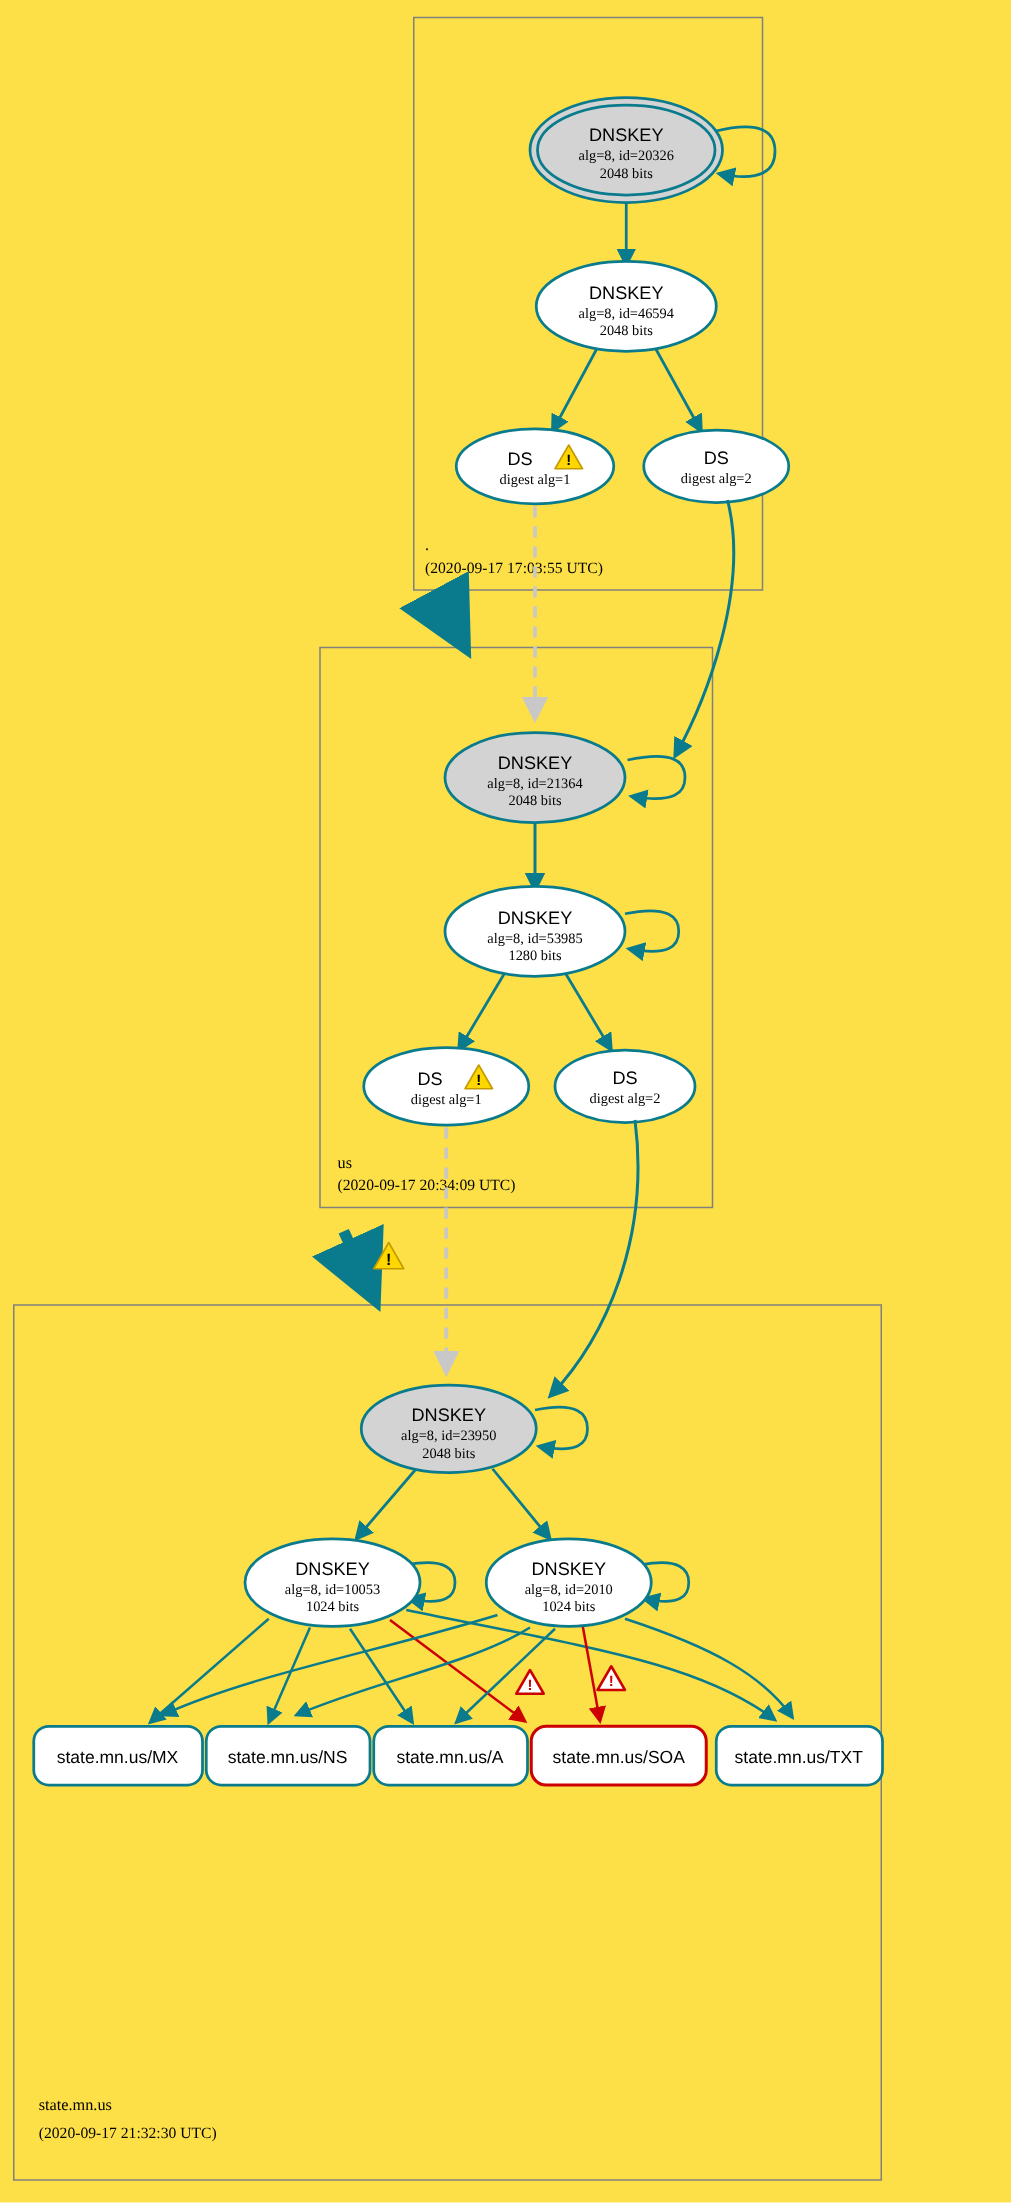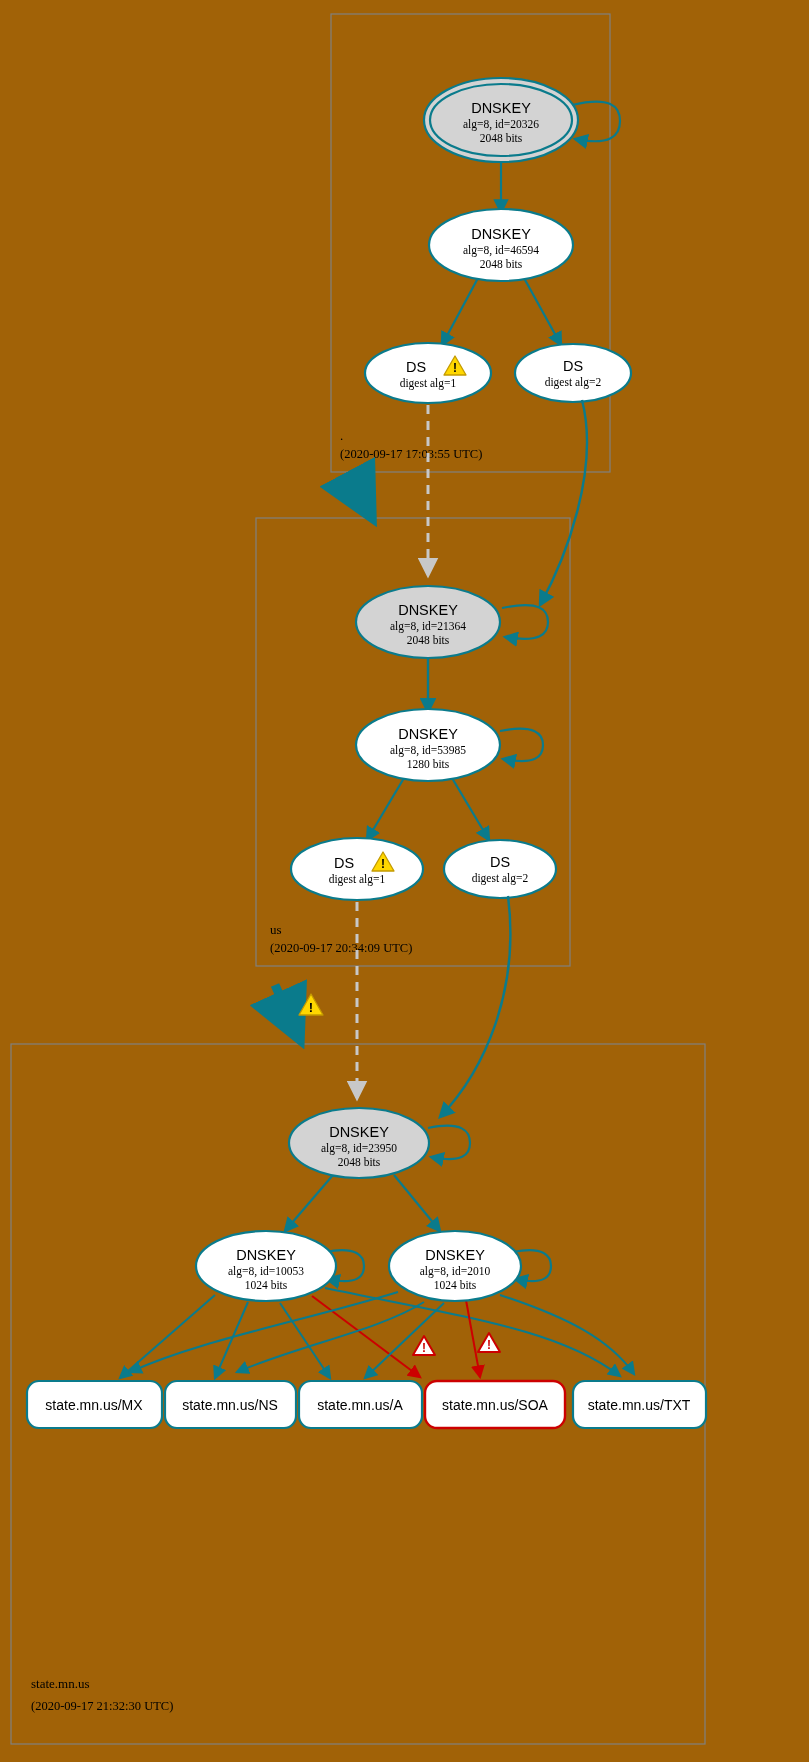--- a/index.html
+++ b/index.html
@@ -1,17 +1,17 @@
 <!DOCTYPE html>
 <html><head>
 <meta charset="utf-8">
 <style>
   html,body{margin:0;padding:0;background:#ffffff;}
   body{font-family:"Liberation Sans",sans-serif;}
-  #stage{position:relative;width:809px;height:1762px;background:#a16207;overflow:hidden;}
+  #stage{position:relative;width:809px;height:1762px;background:#fde047;overflow:hidden;}
   #svgroot{position:absolute;left:0;top:0;width:809px;height:1762px;}
   .zone-label{font-family:"Liberation Serif",serif;font-size:13px;fill:#000;}
   .zone-time{font-family:"Liberation Serif",serif;font-size:12.5px;fill:#000;}
   .node-type{font-family:"Liberation Sans",sans-serif;font-size:14.5px;fill:#000;text-anchor:middle;}
   .node-sub{font-family:"Liberation Serif",serif;font-size:11.5px;fill:#000;text-anchor:middle;}
   .rr-label{font-family:"Liberation Sans",sans-serif;font-size:14px;fill:#000;text-anchor:middle;}
 </style>
 </head>
 <body>
 

